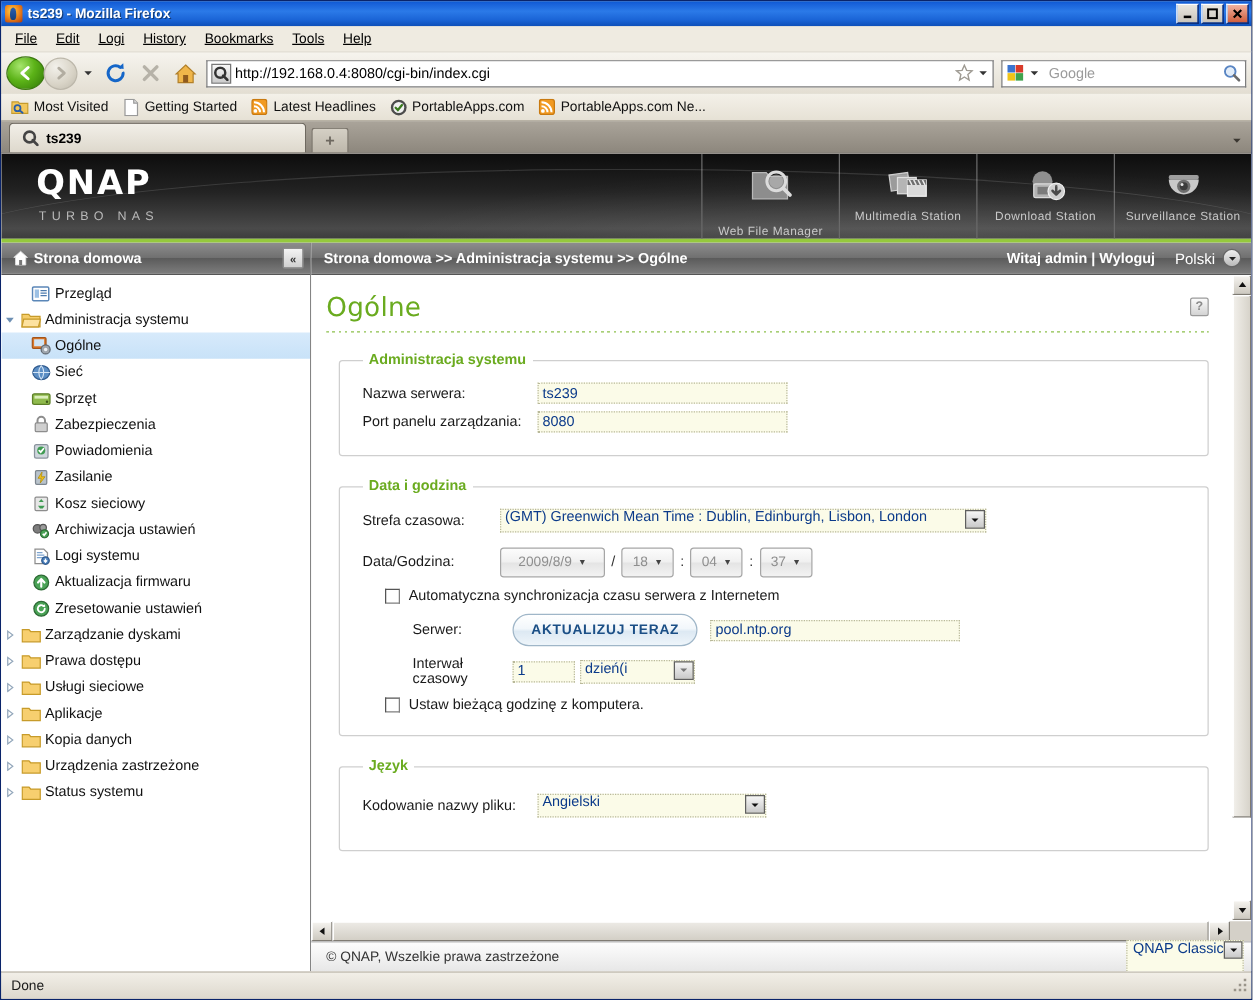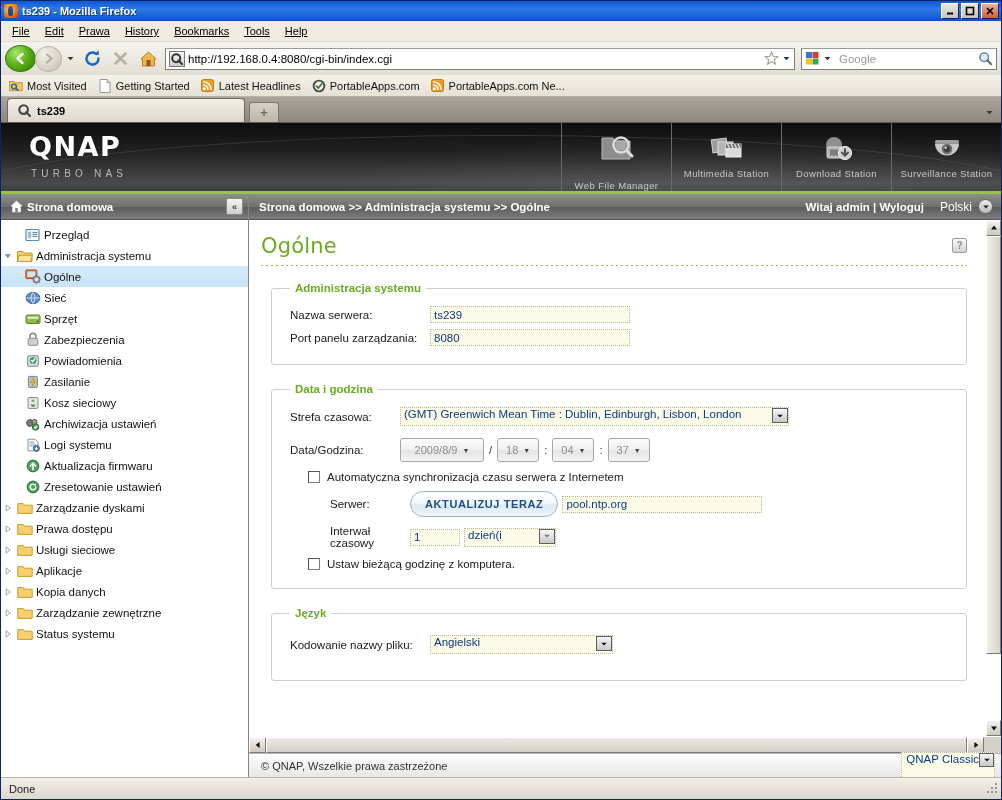--- a/index.html
+++ b/index.html
@@ -418,21 +418,21 @@
         <svg width="10" height="10" viewBox="0 0 10 10">
             <path d="M2 2 L8 8 M8 2 L2 8" stroke="#000" stroke-width="1.7" fill="none"></path>
           </svg>
       </div>
     </div>
   </div>
 
   <div class="menubar">
     <div class="menuitem"><u>File</u></div>
     <div class="menuitem"><u>Edit</u></div>
-    <div class="menuitem"><u>Prawa</u></div>
+    <div class="menuitem"><u>Logi</u></div>
     <div class="menuitem"><u>History</u></div>
     <div class="menuitem"><u>Bookmarks</u></div>
     <div class="menuitem"><u>Tools</u></div>
     <div class="menuitem"><u>Help</u></div>
   </div>
 
   <div class="navbar">
     <div class="navback">
       <svg width="15" height="15" viewBox="0 0 15 15">
           <path d="M9.5 3 L4.5 7.5 L9.5 12" stroke="#fff" stroke-width="2.4" fill="none" stroke-linecap="round" stroke-linejoin="round"></path>
@@ -884,21 +884,21 @@
             <span class="tarrow">
               <svg width="8" height="8" viewBox="0 0 8 8">
                   <path d="M2.2 0.9 L6.2 4 L2.2 7.1 Z" fill="none" stroke="#93a7bb" stroke-width="1"></path>
                 </svg>
             </span>
             <span class="tico">
               <svg width="16" height="14" viewBox="0 0 16 14">
                 <path d="M0.8 2.6 h5.4 l1.3 1.6 H15.2 v8.2 H0.8 Z" fill="#f7cf6f" stroke="#c79b2a" stroke-width="1"></path>
               </svg>
             </span>
-            <span class="tlabel">Zarządzanie zewnętrzne</span>
+            <span class="tlabel">Urządzenia zastrzeżone</span>
           </div>
 
           <div class="tnode">
             <span class="tarrow">
               <svg width="8" height="8" viewBox="0 0 8 8">
                   <path d="M2.2 0.9 L6.2 4 L2.2 7.1 Z" fill="none" stroke="#93a7bb" stroke-width="1"></path>
                 </svg>
             </span>
             <span class="tico">
               <svg width="16" height="14" viewBox="0 0 16 14">
@@ -988,21 +988,21 @@
               </div>
 
               <div class="cbrow">
                 <span class="chk"></span>
                 <span class="flabel">Automatyczna synchronizacja czasu serwera z Internetem</span>
               </div>
 
               <div class="frow" style="margin-left:40px;margin-top:8px">
                 <div class="flabel" style="width:80px">Serwer:</div>
                 <div class="btn-update">AKTUALIZUJ TERAZ</div>
-                <div class="finput" style="width:200px;margin-left:4px">pool.ntp.org</div>
+                <div class="finput" style="width:200px;margin-left:10px">pool.ntp.org</div>
               </div>
 
               <div class="frow" style="margin-left:40px;margin-top:8px">
                 <div class="flabel" style="width:80px">Interwał czasowy</div>
                 <div class="finput" style="width:50px">1</div>
                 <div class="fselect" style="width:92px;margin-left:4px">
                   <span>dzień(i</span>
                   <span class="arrowbox">
                     <svg width="8" height="8" viewBox="0 0 8 8">
                         <path d="M1.2 2.8 L4 5.6 L6.8 2.8 Z" fill="#777"></path>

